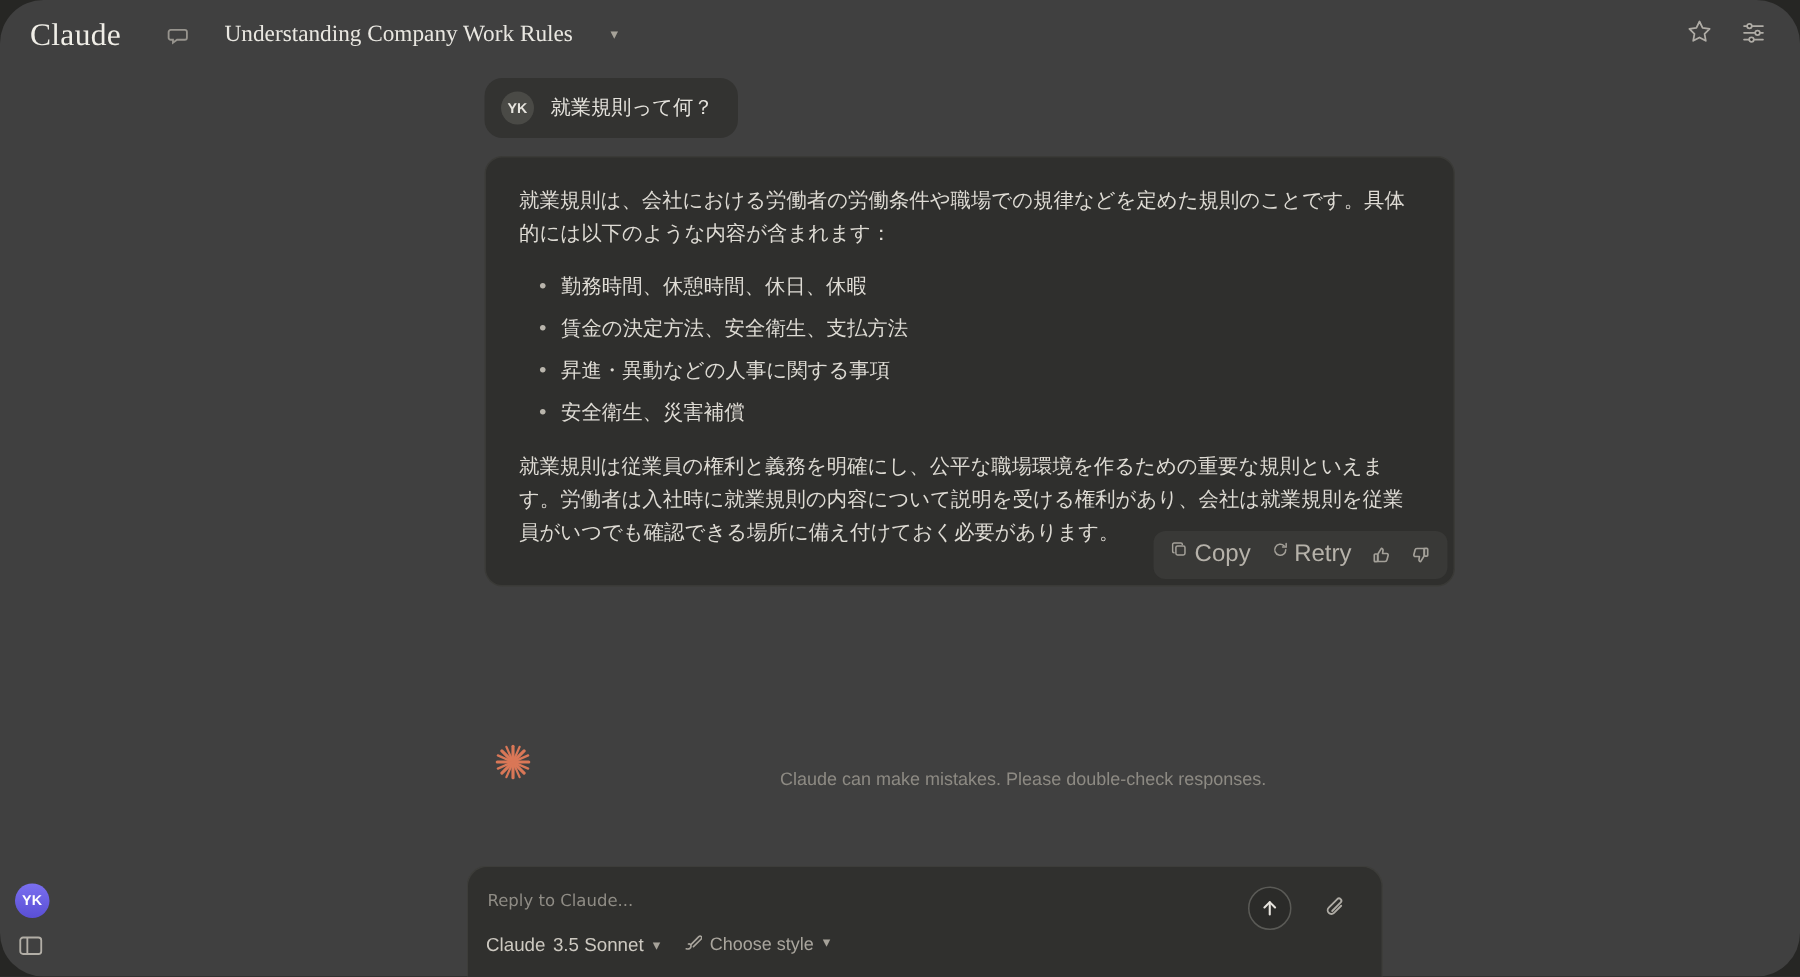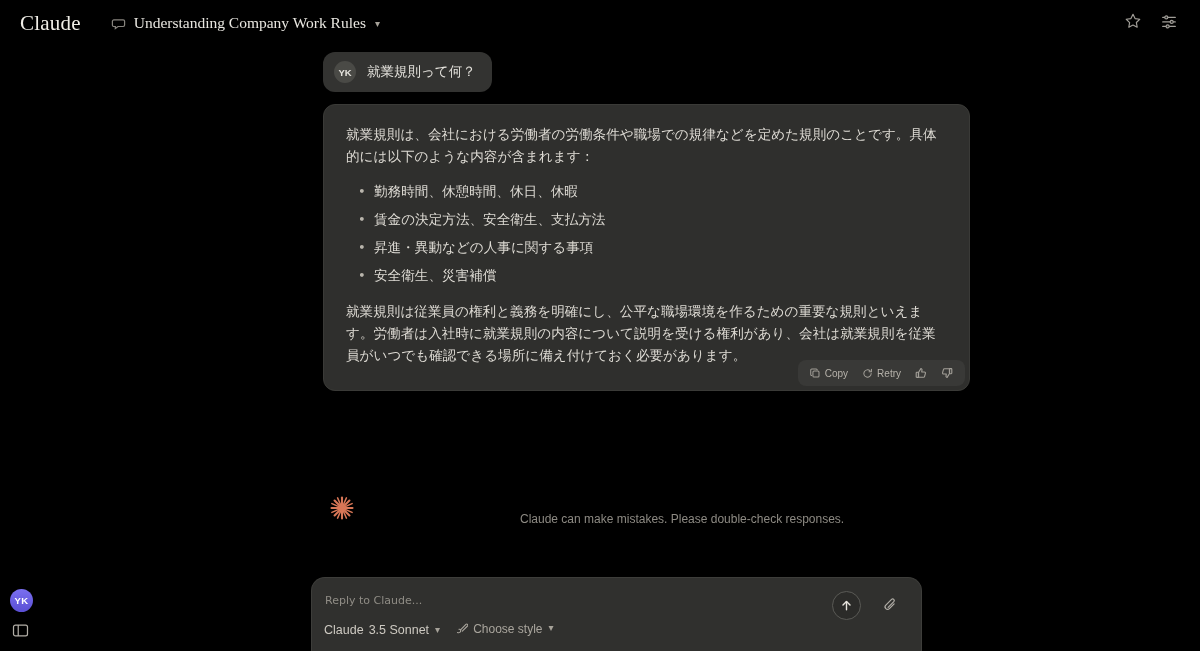--- a/index.html
+++ b/index.html
@@ -6,41 +6,42 @@
   html, body {
     margin: 0; padding: 0;
     width: 1200px; height: 651px;
     background: #262624;
     font-family: "Liberation Sans", sans-serif;
     overflow: hidden;
   }
   .app {
     position: relative;
     width: 1200px; height: 651px;
-    background: #000000;
+    background: #404040;
     color: #e8e6e1;
+    border-radius: 29px;
   }
 
   
   .topbar {
     position: absolute; top: 0; left: 0;
     width: 1200px; height: 46px;
     display: flex; align-items: center;
     padding: 0 14px;
   }
   .brand {
     font-family: "Liberation Serif", serif;
     font-size: 21px;
     color: #f0eee7;
     letter-spacing: .2px;
     margin-right: 30px;
     padding-left: 6px;
   }
   .chat-title-wrap {
-    display: flex; align-items: center; gap: 8px;
+    display: flex; align-items: center; gap: 24px;
     color: #d6d3cc;
     font-size: 14.5px;
   }
   .chat-title {
     font-family: "Liberation Serif", serif;
     font-size: 15.5px;
     color: #e9e7e1;
   }
   .icon-chat {
     display: inline-block; width: 15px; height: 15px;
@@ -132,22 +133,22 @@
   }
 
   .msg-actions {
     position: absolute; right: 4px; bottom: 4px;
     display: flex; align-items: center; gap: 6px;
     background: #393937;
     border-radius: 8px;
     padding: 5px 8px;
   }
   .act {
-    display: flex; align-items: center; gap: 4px;
-    font-size: 10px; color: #b6b2aa;
+    display: flex; align-items: flex-start; gap: 4px;
+    font-size: 16px; color: #b6b2aa;
     padding: 2px 4px; border-radius: 5px;
   }
   .act svg { display: block; opacity: .85; }
 
   .logo-star {
     position: absolute; left: 328px; top: 448px;
     width: 28px; height: 28px;
   }
   .disclaimer {
     position: absolute; left: 520px; top: 466px;

